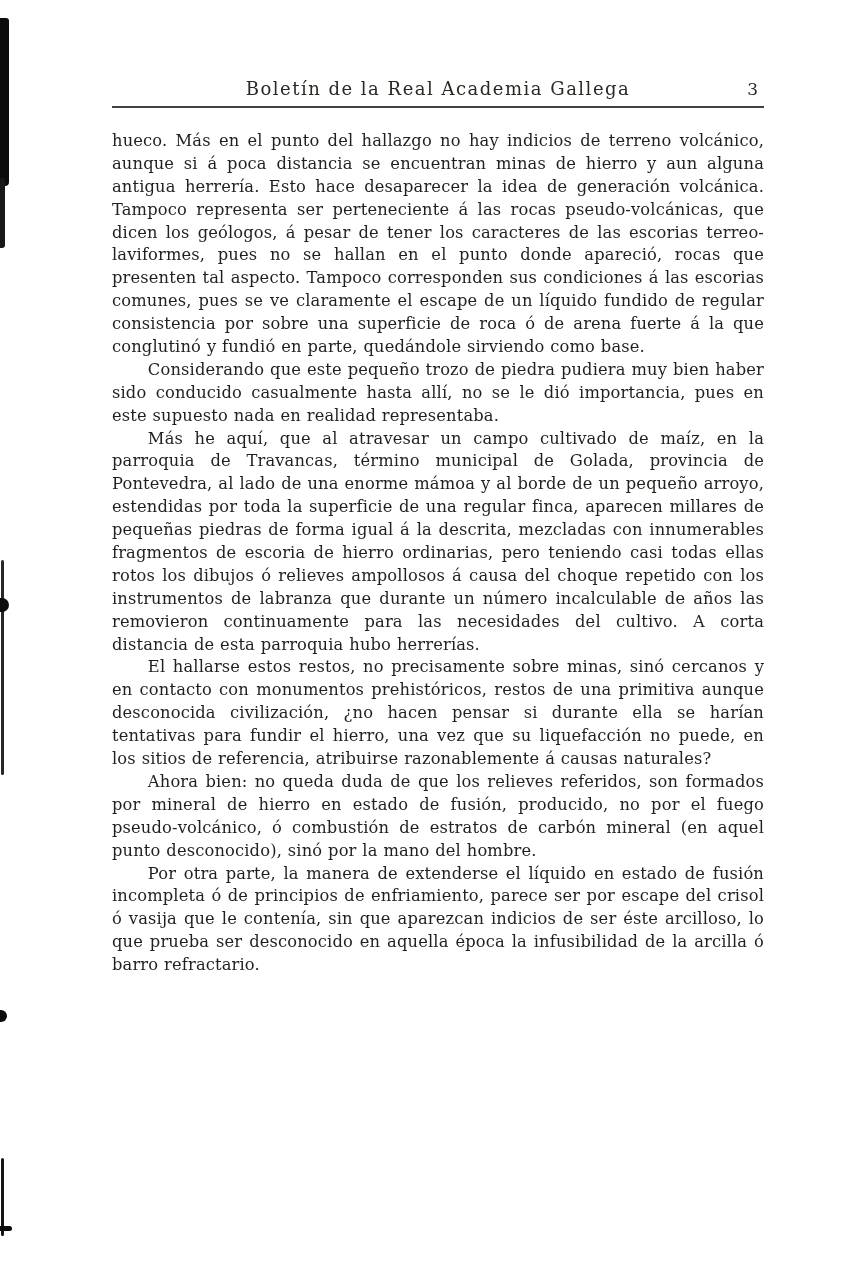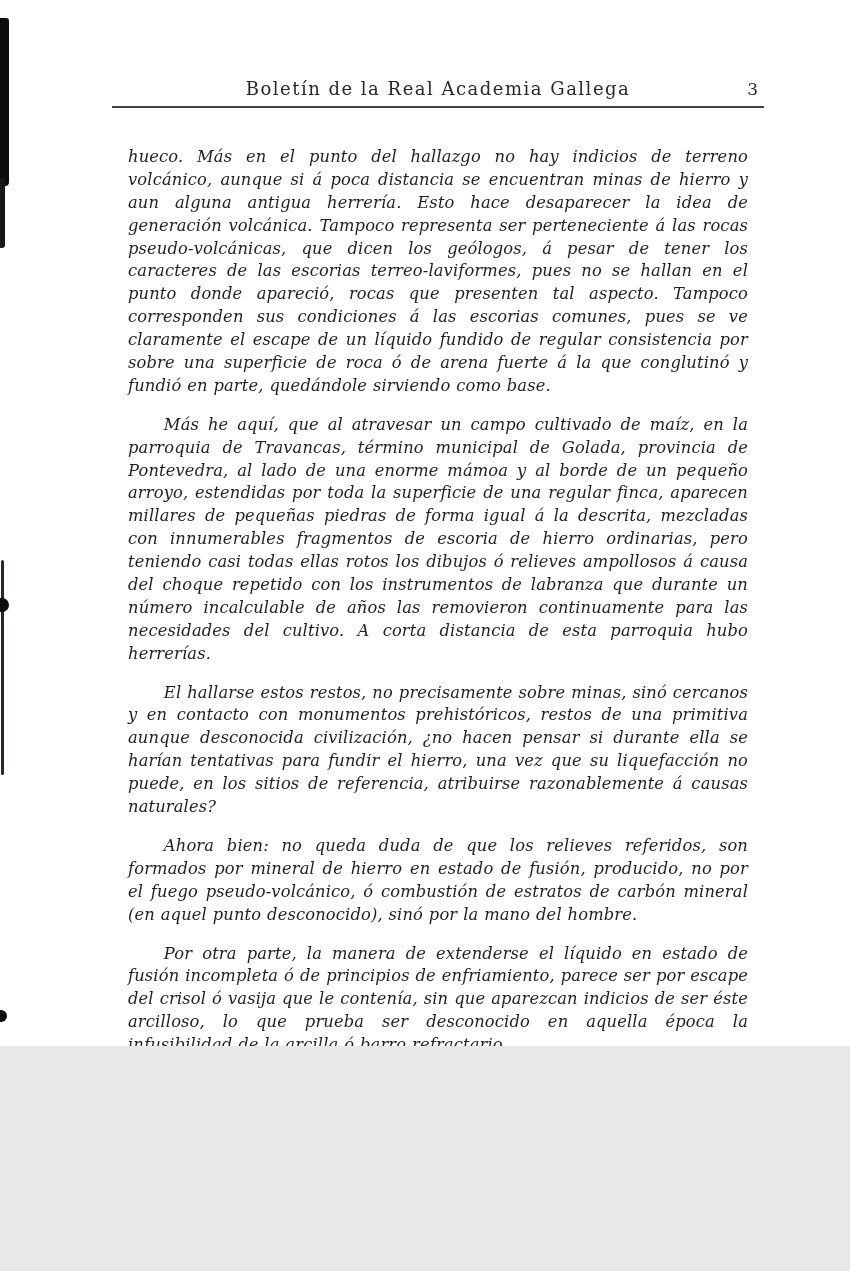--- a/index.html
+++ b/index.html
@@ -3,21 +3,21 @@
 <meta charset="utf-8">
 <style>
   html, body {
     margin: 0;
     padding: 0;
     background: #e8e8e8;
   }
   .scan-page {
     position: relative;
     width: 850px;
-    height: 1046px;
+    height: 1271px;
     margin: 0 auto;
     background: #ffffff;
     font-family: "DejaVu Serif", serif;
     color: #221f1c;
     overflow: hidden;
   }
 
   
   .page-header {
     position: absolute;
@@ -49,23 +49,22 @@
     top: 130px;
     left: 112px;
     width: 652px;
     text-align: justify;
     font-size: 16.3px;
     line-height: 1.405;
     letter-spacing: 0.15px;
     word-spacing: 0.5px;
   }
   .body-text p {
-    margin: 16px;
+    margin: 0;
     text-indent: 2.2em;
-    font-style: italic;
   }
   .body-text p.continuation {
     text-indent: 0;
   }
 
   
   .artifact {
     position: absolute;
     background: #0d0c0b;
   }
@@ -122,19 +121,20 @@
   <div class="artifact artifact-bottom-line"></div>
   <div class="artifact artifact-bottom-hook"></div>
 
   <header class="page-header">
     <span class="journal-title">Boletín de la Real Academia Gallega</span>
     <span class="page-number">3</span>
   </header>
 
   <main class="body-text">
       <p class="continuation">hueco. Más en el punto del hallazgo no hay indicios de terreno volcánico, aunque si á poca distancia se encuentran minas de hierro y aun alguna antigua herrería. Esto hace desaparecer la idea de generación volcánica. Tampoco representa ser perteneciente á las rocas pseudo-volcánicas, que dicen los geólogos, á pesar de tener los caracteres de las escorias terreo-laviformes, pues no se hallan en el punto donde apareció, rocas que presenten tal aspecto. Tampoco corresponden sus condiciones á las escorias comunes, pues se ve claramente el escape de un líquido fundido de regular consistencia por sobre una superficie de roca ó de arena fuerte á la que conglutinó y fundió en parte, quedándole sirviendo como base.</p>
+      <p>Considerando que este pequeño trozo de piedra pudiera muy bien haber sido conducido casualmente hasta allí, no se le dió importancia, pues en este supuesto nada en realidad representaba.</p>
       <p>Más he aquí, que al atravesar un campo cultivado de maíz, en la parroquia de Travancas, término municipal de Golada, provincia de Pontevedra, al lado de una enorme mámoa y al borde de un pequeño arroyo, estendidas por toda la superficie de una regular finca, aparecen millares de pequeñas piedras de forma igual á la descrita, mezcladas con innumerables fragmentos de escoria de hierro ordinarias, pero teniendo casi todas ellas rotos los dibujos ó relieves ampollosos á causa del choque repetido con los instrumentos de labranza que durante un número incalculable de años las removieron continuamente para las necesidades del cultivo. A corta distancia de esta parroquia hubo herrerías.</p>
       <p>El hallarse estos restos, no precisamente sobre minas, sinó cercanos y en contacto con monumentos prehistóricos, restos de una primitiva aunque desconocida civilización, ¿no hacen pensar si durante ella se harían tentativas para fundir el hierro, una vez que su liquefacción no puede, en los sitios de referencia, atribuirse razonablemente á causas naturales?</p>
       <p>Ahora bien: no queda duda de que los relieves referidos, son formados por mineral de hierro en estado de fusión, producido, no por el fuego pseudo-volcánico, ó combustión de estratos de carbón mineral (en aquel punto desconocido), sinó por la mano del hombre.</p>
       <p>Por otra parte, la manera de extenderse el líquido en estado de fusión incompleta ó de principios de enfriamiento, parece ser por escape del crisol ó vasija que le contenía, sin que aparezcan indicios de ser éste arcilloso, lo que prueba ser desconocido en aquella época la infusibilidad de la arcilla ó barro refractario.</p>
     </main>
 
 </div>
 
 </body></html>

